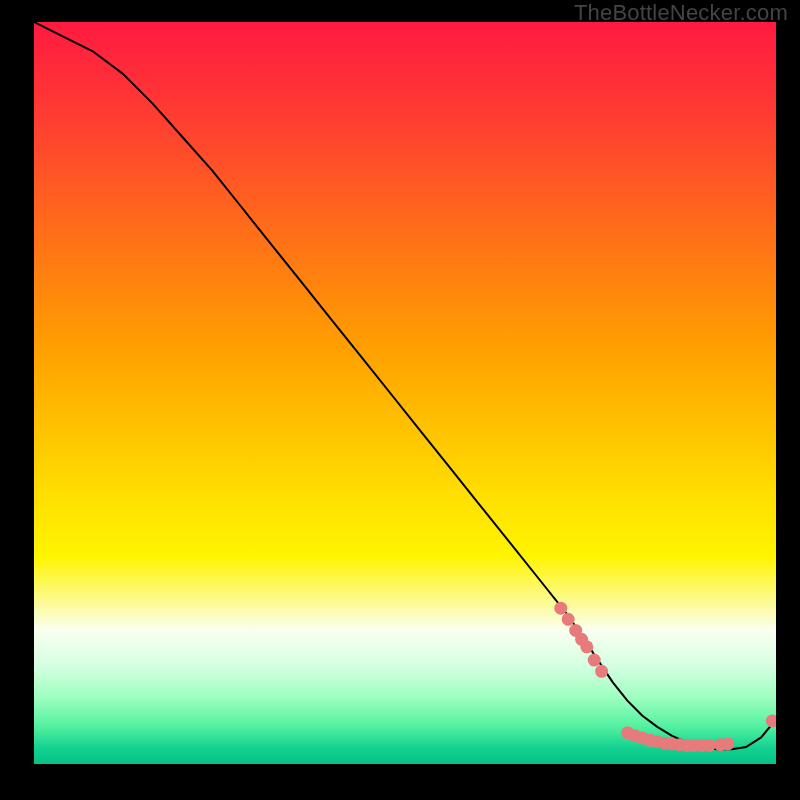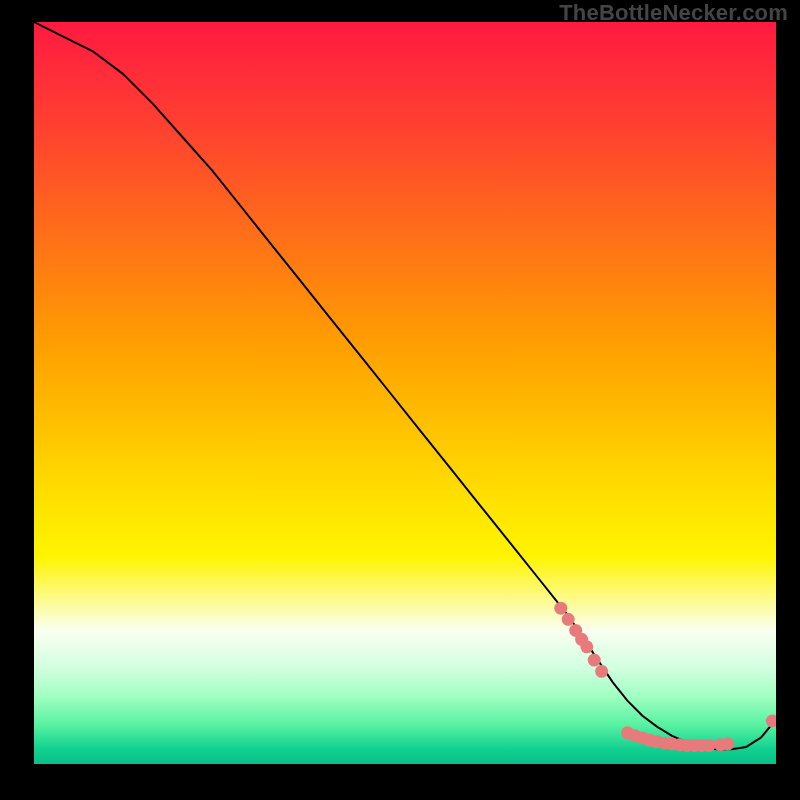--- a/index.html
+++ b/index.html
@@ -34,21 +34,21 @@
       #10d090 98%,
       #08c088 100%
     );
   }
   .watermark {
     position: absolute;
     top: 0px;
     right: 12px;
     color: #444;
     font-size: 22px;
-    font-weight: 700;
+    font-weight: 400;
     letter-spacing: 0.2px;
     pointer-events: none;
     user-select: none;
     margin-left: 17px;
   }
   svg.plot {
     position: absolute;
     left: 0;
     top: 0;
     width: 742px;

